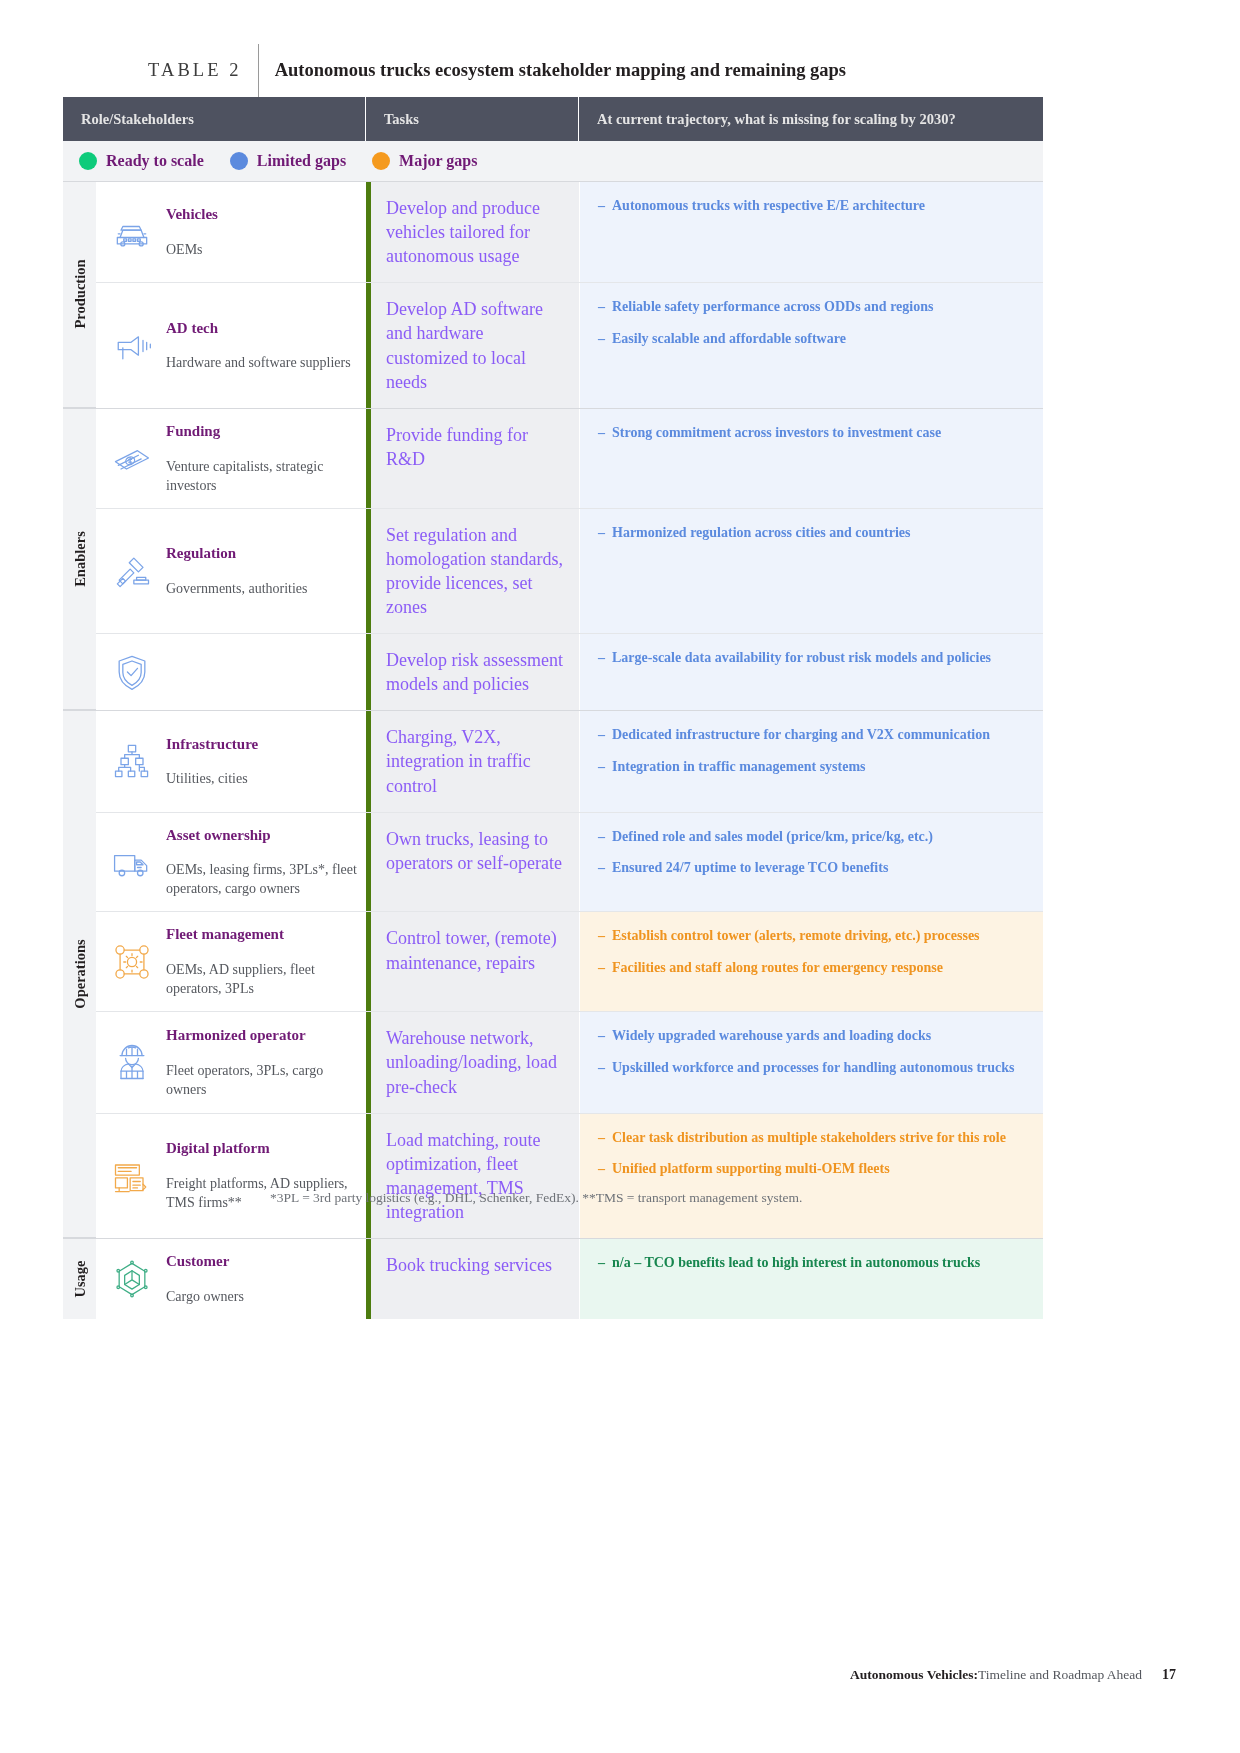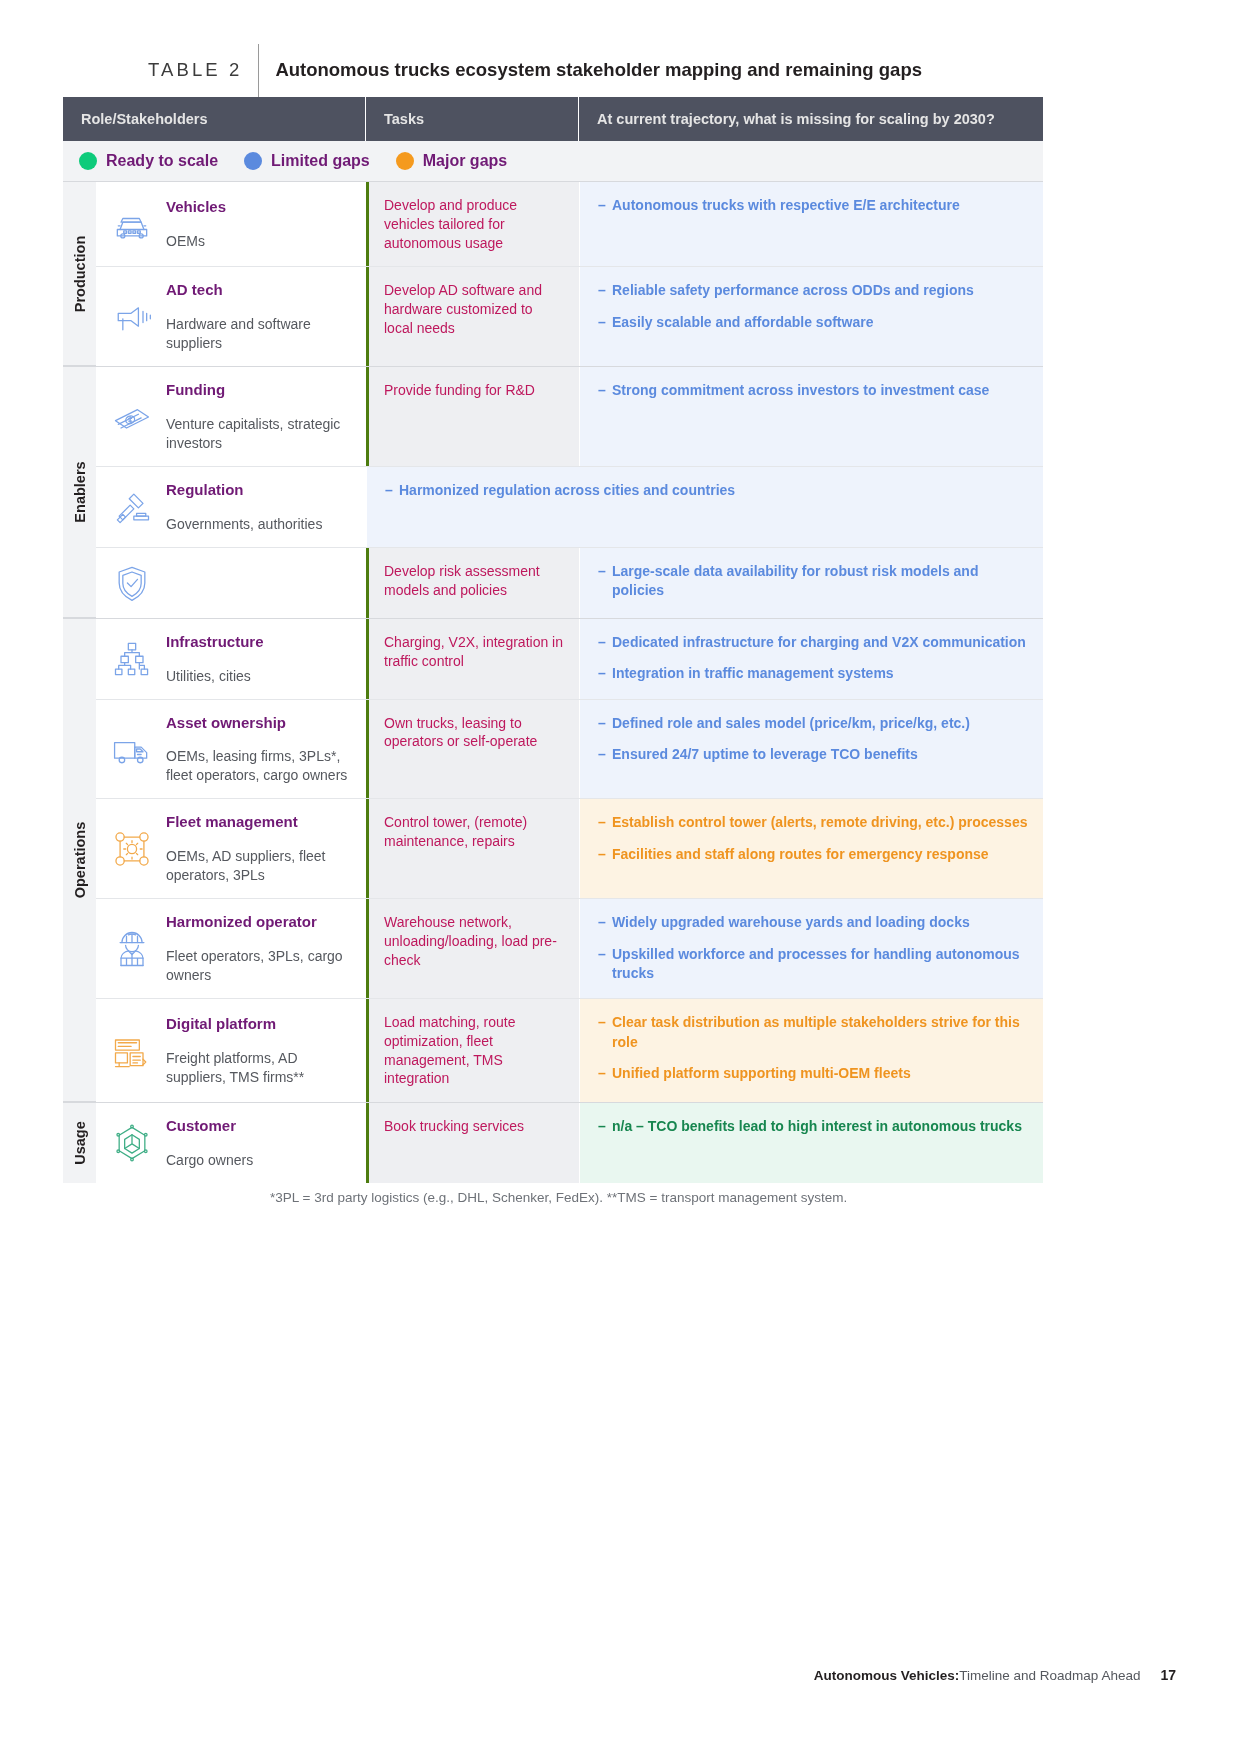--- a/index.html
+++ b/index.html
@@ -4,21 +4,21 @@
 <style>
   * { box-sizing: border-box; margin: 0; padding: 0; }
   html, body {
     width: 1240px;
     height: 1753px;
     background: #ffffff;
     font-family: "Liberation Sans", sans-serif;
     color: #3c3c3c;
     -webkit-font-smoothing: antialiased;
   }
-  .page { position: relative; width: 1240px; height: 1753px; }
+  .page { position: relative; width: 1240px; height: 1753px; font-family: Liberation Serif, serif; }
 
   
   .title-row {
     position: absolute;
     left: 148px;
     top: 52px;
     display: flex;
     align-items: center;
     height: 36px;
   }
@@ -130,24 +130,24 @@
   }
   .rtext { padding-left: 4px; }
   .rname { font-size: 15px; font-weight: 700; color: #701a75; line-height: 1.32; }
   .rsub  { font-size: 14px; color: #55585e; line-height: 1.36; margin-top: 15px; }
 
   .cell-task {
     width: 213px;
     flex: 0 0 213px;
     background: #eeeff2;
     padding: 14px 14px 14px 15px;
-    font-size: 14px;
-    color: #be185d;
+    font-size: 18px;
+    color: #8b5cf6;
     line-height: 1.34;
-    border-left: 3px solid #4d7c0f;
+    border-left: 5px solid #4d7c0f;
   }
 
   .cell-gap {
     flex: 1 1 auto;
     padding: 14px 14px 14px 18px;
     border-left: 1px solid #ffffff;
   }
   .bullet { display: flex; font-size: 14px; font-weight: 700; line-height: 1.38; }
   .bullet + .bullet { margin-top: 12px; }
   .bullet .dash { flex: 0 0 14px; }
@@ -330,20 +330,21 @@
                     <path d="M8 38l6-6 3 3-6 6z"></path>
                     <path d="M26 34h16v4H26z"></path>
                     <path d="M29 31h10v3H29z"></path>
                   </svg>
                 </div>
                 <div class="rtext">
                   <div class="rname">Regulation</div>
                   <div class="rsub">Governments, authorities</div>
                 </div>
               </div>
+              <div class="cell-task">Set regulation and homologation standards, provide licences, set zones</div>
               <div class="cell-gap g-blue">
                 <div class="bullet">
                   <span class="dash">–</span>
                   <span class="btxt">Harmonized regulation across cities and countries</span>
                 </div>
               </div>
             </div>
             <div class="row">
               <div class="cell-role">
                 <div class="ricon">

